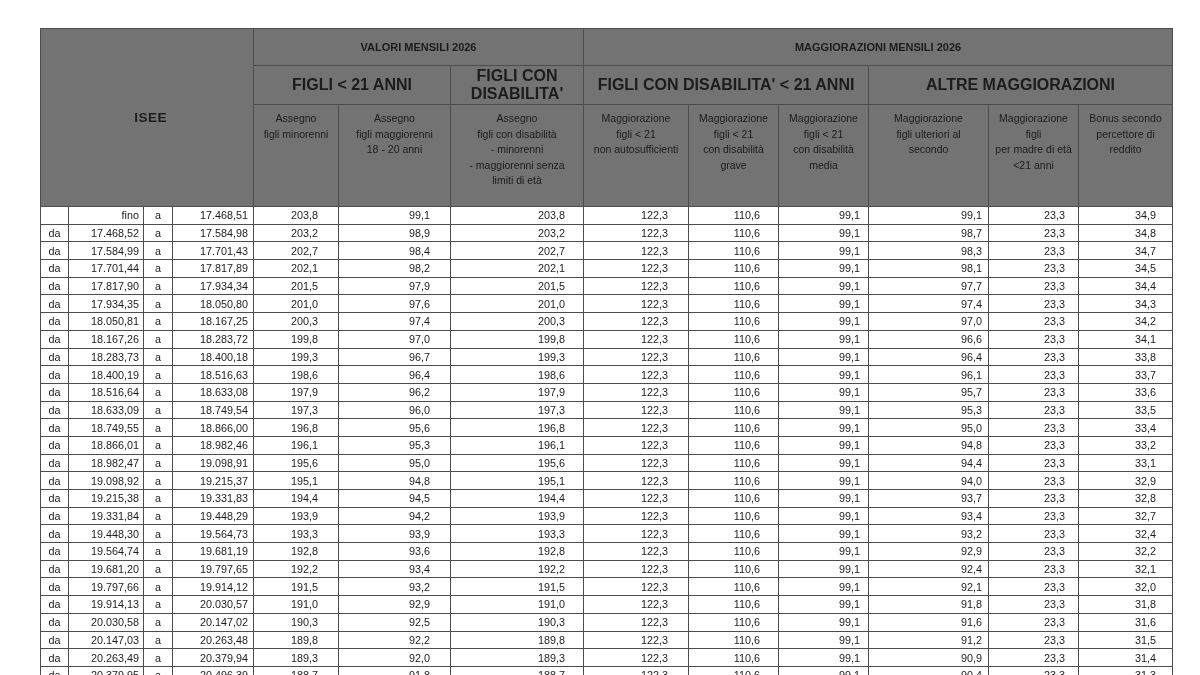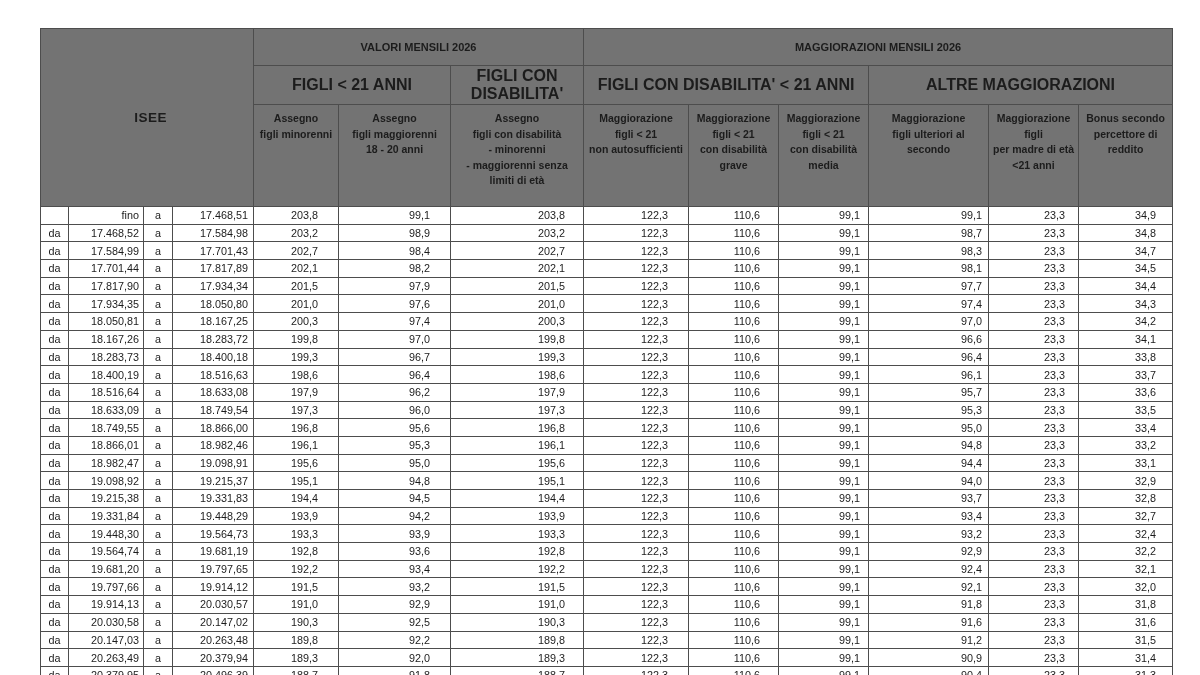--- a/index.html
+++ b/index.html
@@ -15,21 +15,21 @@
     table-layout: fixed;
     width: 1132px;
     border: 1px solid #3d3d3d;
   }
   th, td { border: 1px solid #4d4d4d; overflow: hidden; }
   thead th { text-align: center; font-weight: bold; background: #737373; }
   th.isee-h { font-size: 13.5px; letter-spacing: 0.5px; padding-left: 8px; }
   th.group-h { font-size: 11px; height: 34px; }
   th.sub-h { font-size: 16px; height: 29px; }
   th.col-h {
-    font-size: 10.5px; font-weight: bold;
+    font-size: 10.5px; font-weight: normal;
     vertical-align: top; padding-top: 6px;
     height: 94px; line-height: 15.5px;
     white-space: pre-line;
   }
   tbody tr { height: 17.7px; }
   tbody td {
     font-size: 10.8px; line-height: 16px;
     padding: 0; white-space: nowrap;
   }
   td.c0, td.c2 { text-align: center; }

